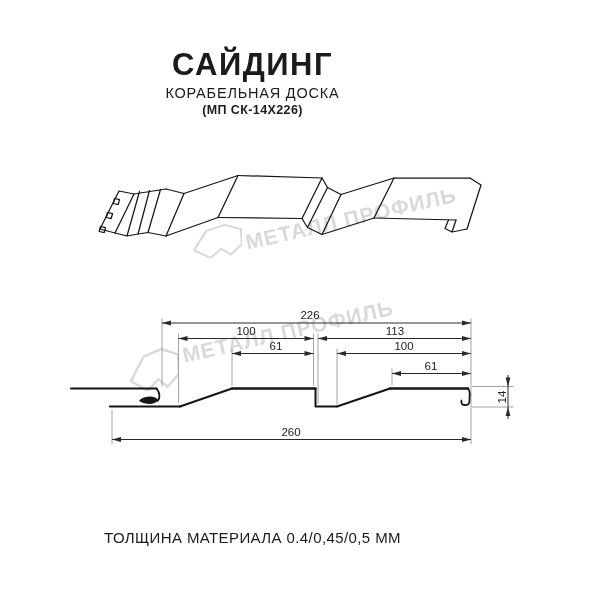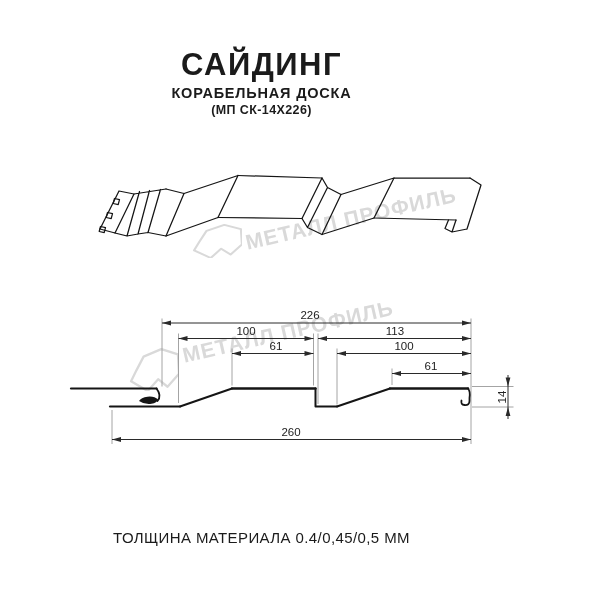--- a/index.html
+++ b/index.html
@@ -1,22 +1,22 @@
 <!DOCTYPE html>
 <html><head>
 <meta charset="utf-8">
 <style>
   html,body{margin:0;padding:0;background:#fff;}
   .canvas{
     position:relative;width:600px;height:600px;background:#fff;overflow:hidden;
     font-family:"Liberation Sans","DejaVu Sans",sans-serif;color:#1b1b1b;
   }
-  .hdr{position:absolute;left:9px;width:505px;text-align:center;}
+  .hdr{position:absolute;left:0;width:505px;text-align:center;}
   .title{top:47px;font-size:31px;font-weight:800;letter-spacing:1.5px;}
-  .subtitle{top:85px;font-size:14.5px;font-weight:700;letter-spacing:0.8px;}
+  .subtitle{top:85px;font-size:14.5px;font-weight:400;letter-spacing:0.8px;}
   .model{top:103px;font-size:12.5px;font-weight:700;letter-spacing:0.4px;}
   .footer{top:529px;font-size:15px;font-weight:400;letter-spacing:0.4px;}
   .wm-text{
     position:absolute;height:24px;line-height:24px;white-space:nowrap;
     font-size:21px;font-weight:800;letter-spacing:1px;color:#d9d9d9;
     transform:rotate(-13deg);transform-origin:0 50%;z-index:1;
   }
   .wm-logo{position:absolute;z-index:1;}
   svg.draw{position:absolute;z-index:2;}
   svg text{font-family:"Liberation Sans","DejaVu Sans",sans-serif;font-size:11.5px;fill:#222;}

